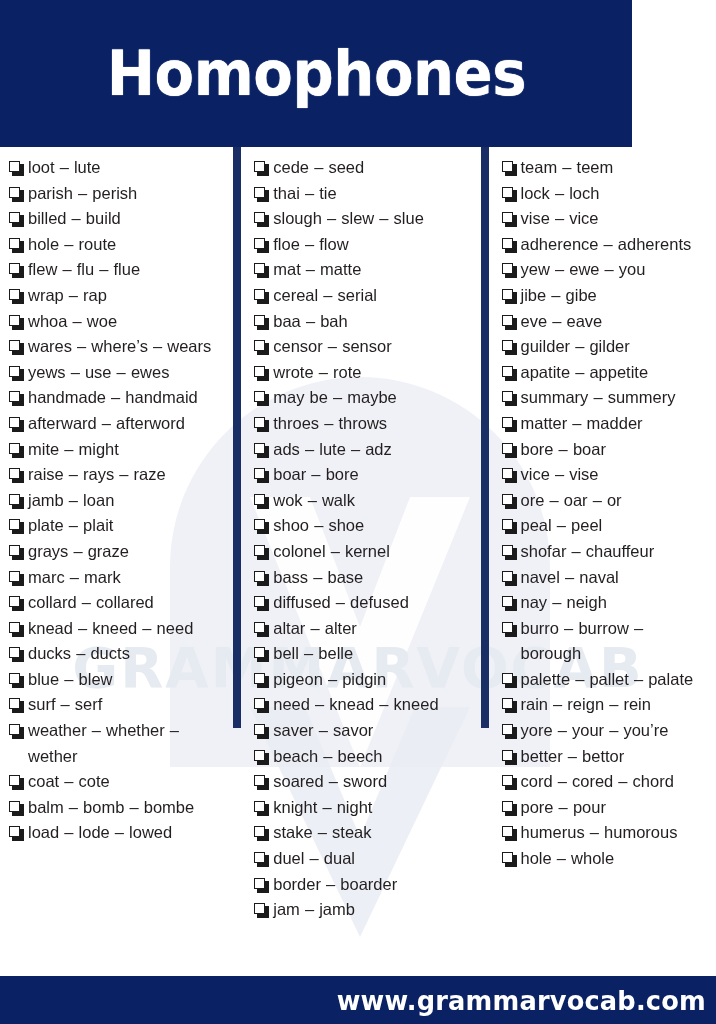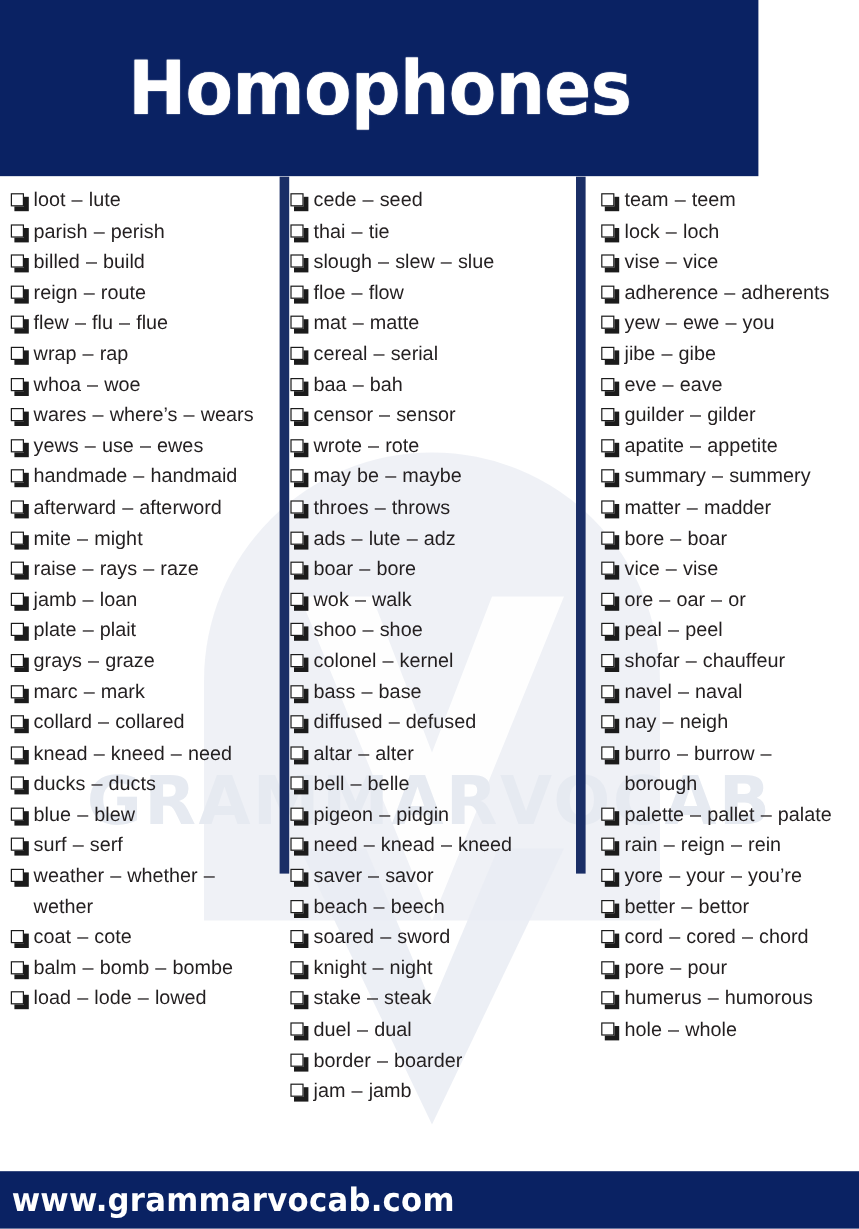--- a/index.html
+++ b/index.html
@@ -70,21 +70,21 @@
     display: flex;
     z-index: 1;
   }
 
   .col {
     position: relative;
     box-sizing: border-box;
     padding-top: 8px;
   }
   .col-1 { width: 236px; padding-left: 8px; padding-right: 4px; }
-  .col-2 { width: 242px; padding-right: 4px; }
+  .col-2 { width: 242px; padding-left: 12px; padding-right: 4px; }
   .col-3 { width: 230px; padding-left: 12px; padding-right: 12px; }
 
   .divider {
     width: 8px;
     background: #1a2e66;
     flex: 0 0 8px;
   }
 
   
   .item {
@@ -128,21 +128,21 @@
   
   .footer-banner {
     position: absolute;
     left: 0;
     top: 976px;
     width: 716px;
     height: 48px;
     background: #0a2263;
     display: flex;
     align-items: center;
-    justify-content: flex-start;
+    justify-content: flex-end;
   }
   .footer-url {
     color: #ffffff;
     font-family: "DejaVu Sans", sans-serif;
     font-weight: bold;
     font-size: 27px;
     letter-spacing: 0.2px;
     transform: scaleX(0.95);
     white-space: nowrap;
   }
@@ -187,21 +187,21 @@
             <span class="shadow"></span>
             <span class="box"></span>
           </span>
           <span class="item-text">billed – build</span>
         </div>
         <div class="item">
           <span class="checkbox-icon">
             <span class="shadow"></span>
             <span class="box"></span>
           </span>
-          <span class="item-text">reign – route</span>
+          <span class="item-text">hole – route</span>
         </div>
         <div class="item">
           <span class="checkbox-icon">
             <span class="shadow"></span>
             <span class="box"></span>
           </span>
           <span class="item-text">flew – flu – flue</span>
         </div>
         <div class="item">
           <span class="checkbox-icon">

